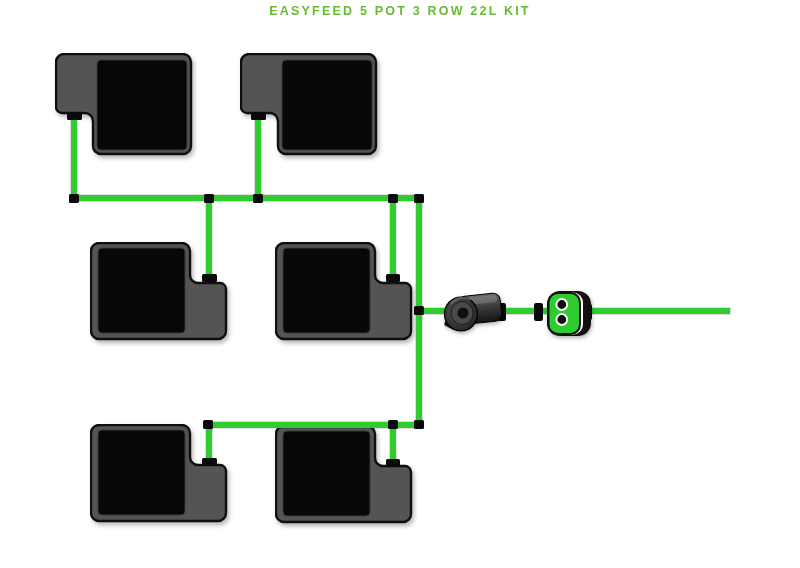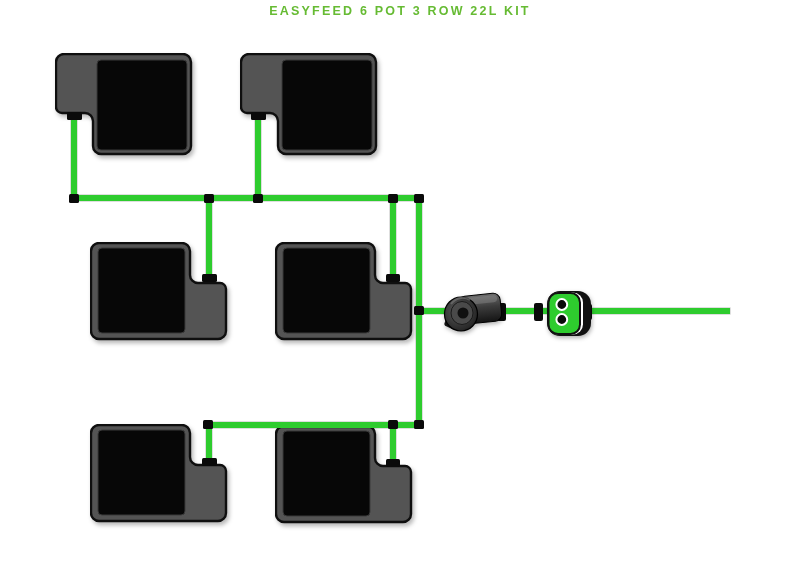--- a/index.html
+++ b/index.html
@@ -17,21 +17,21 @@
         box-shadow:0 0 0 0.6px rgba(0,0,0,0.22);}
   .conn{position:absolute;background:var(--connector-black,#0a0a0a);border-radius:1.5px;z-index:3;}
   .band{position:absolute;background:var(--connector-black,#0a0a0a);border-radius:2px;z-index:4;}
   .unit{position:absolute;z-index:5;filter:drop-shadow(1.5px 2px 2px rgba(0,0,0,0.3));}
 </style>
 </head>
 <body>
 
 <div class="canvas">
 
-  <div class="title">EASYFEED 6 POT 3 ROW 22L KIT</div>
+  <div class="title">EASYFEED 5 POT 3 ROW 22L KIT</div>
 
   <svg class="pot" style="left:55px;top:53px" width="138" height="103" viewBox="0 0 138 103">
     <path class="pot-body" d="M9,1 H128 A8,8 0 0 1 136,9 V93 A8,8 0 0 1 128,101 H46 A8,8 0 0 1 38,93 V68 A8,8 0 0 0 30,60 H7 A6,6 0 0 1 1,54 V9 A8,8 0 0 1 9,1 Z"></path>
     <rect class="pot-opening" x="42" y="7" width="90" height="90" rx="4"></rect>
   </svg>
 
   <svg class="pot" style="left:240px;top:53px" width="138" height="103" viewBox="0 0 138 103">
     <path class="pot-body" d="M9,1 H128 A8,8 0 0 1 136,9 V93 A8,8 0 0 1 128,101 H46 A8,8 0 0 1 38,93 V68 A8,8 0 0 0 30,60 H7 A6,6 0 0 1 1,54 V9 A8,8 0 0 1 9,1 Z"></path>
     <rect class="pot-opening" x="42" y="7" width="90" height="90" rx="4"></rect>
   </svg>

